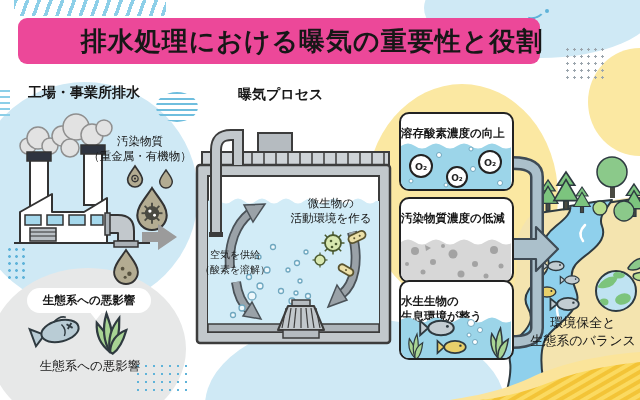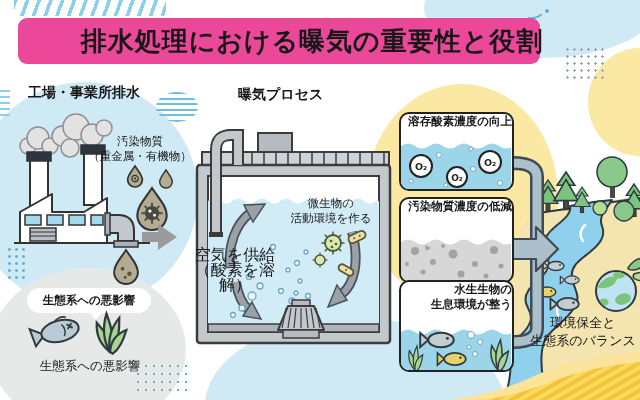--- a/index.html
+++ b/index.html
@@ -11,21 +11,21 @@
   
   .title-bar{left:18px;top:18px;width:522px;height:46px;background:#ec4899;border-radius:9px;
              display:flex;align-items:center;justify-content:center;padding-left:66px;box-sizing:border-box;}
   .title-bar span{font-size:26px;font-weight:700;letter-spacing:1px;white-space:nowrap;}
   .heading{position:absolute;font-size:14px;font-weight:700;white-space:nowrap;}
   .lbl{position:absolute;font-weight:400;text-align:center;}
   .lbl span{display:block;}
   
   .card{position:absolute;left:399px;width:115px;background:#fff;border:2.5px solid #222;
         border-radius:10px;box-sizing:border-box;overflow:hidden;}
-  .card .hd{font-size:11.5px;font-weight:700;text-align:right;line-height:14.5px;padding-top:0;white-space:nowrap;}
+  .card .hd{font-size:11.5px;font-weight:700;text-align:left;line-height:14.5px;padding-top:12px;white-space:nowrap;}
   .card svg{position:absolute;bottom:0;left:0;}
   
   .bubble{left:27px;top:288px;width:124px;height:25px;background:#fff;border-radius:13px;
           display:flex;align-items:center;justify-content:center;font-size:11.5px;font-weight:700;}
   .bubble:after{content:"";position:absolute;left:62px;bottom:-7px;width:0;height:0;
                 border:7px solid transparent;border-top:9px solid #fff;border-bottom:0;}
   .dotgrid{background-image:radial-gradient(circle,#5fb3d9 1.3px,transparent 1.5px);background-size:8px 8px;}
   .dotgrid-gray{background-image:radial-gradient(circle,#9aa4ac 1.2px,transparent 1.4px);background-size:7px 7px;}
 </style>
 </head>
@@ -312,21 +312,21 @@
           <line x1="316" y1="308" x2="320" y2="328"></line>
         </g>
       <rect x="283" y="330" width="36" height="8" fill="#b5bbc0" stroke="#3c3c3c" stroke-width="1.5"></rect>
     </g>
   </svg>
 
   <div class="lbl" style="left:283px;top:196px;width:96px;font-size:11.5px;line-height:15px;">
     <span>微生物の</span>
     <span>活動環境を作る</span>
   </div>
-  <div class="lbl" style="left:190px;top:247px;width:90px;font-size:16px;line-height:15px;">
+  <div class="lbl" style="left:190px;top:247px;width:90px;font-size:10px;line-height:15px;">
     <span>空気を供給</span>
     <span>（酸素を溶解）</span>
   </div>
 
   <svg class="abs" style="left:505px;top:135px;" width="60" height="230" viewBox="505 135 60 230">
     <path d="M512,163 Q537,163 537,177 V328 Q537,342 512,342" stroke="#3f4b55" stroke-width="14" fill="none"></path>
     <path d="M512,163 Q537,163 537,177 V328 Q537,342 512,342" stroke="#abc0cb" stroke-width="9" fill="none"></path>
     <path d="M512,239 H536 V227 L558,249 L536,271 V259 H512 Z" fill="#abc0cb" stroke="#3f4b55" stroke-width="2.2" stroke-linejoin="round"></path>
   </svg>
 
@@ -367,21 +367,21 @@
           <circle cx="60" cy="39" r="3.5"></circle>
           <circle cx="85" cy="41" r="2.5"></circle>
           <circle cx="6" cy="29" r="2"></circle>
           <circle cx="42" cy="11" r="2"></circle>
           <circle cx="100" cy="31" r="2.5"></circle>
         <polygon points="24,10 30,13 25,16"></polygon>
       </g>
     </svg>
   </div>
 
-  <div class="card" style="top:280px;height:92px;">
+  <div class="card" style="top:280px;height:80px;">
     <div class="hd">
       <span style="display:block">水生生物の</span>
       <span style="display:block">生息環境が整う</span>
     </div>
     <svg width="110" height="44" viewBox="0 0 110 44">
       <path d="M0,6 Q7,1 14,6 T28,6 T42,6 T56,6 T70,6 T84,6 T98,6 T112,6 L112,44 L0,44 Z" fill="#9cd5e9"></path>
       <g fill="#a8d494" stroke="#2f3a40" stroke-width="1.2">
         <g transform="translate(14,44)">
             <path transform="rotate(-22)" d="M0,0 C-3,-7 -2,-14 2,-20 C4,-11 4,-5 2,0 Z"></path>
             <path d="M0,0 C-3,-8 -2,-16 2,-24 C4,-13 4,-6 2,0 Z"></path>

